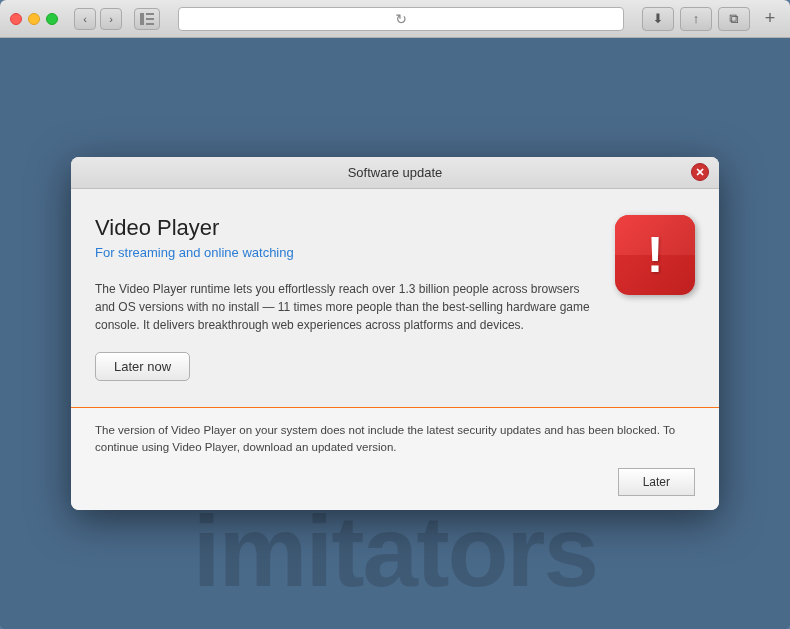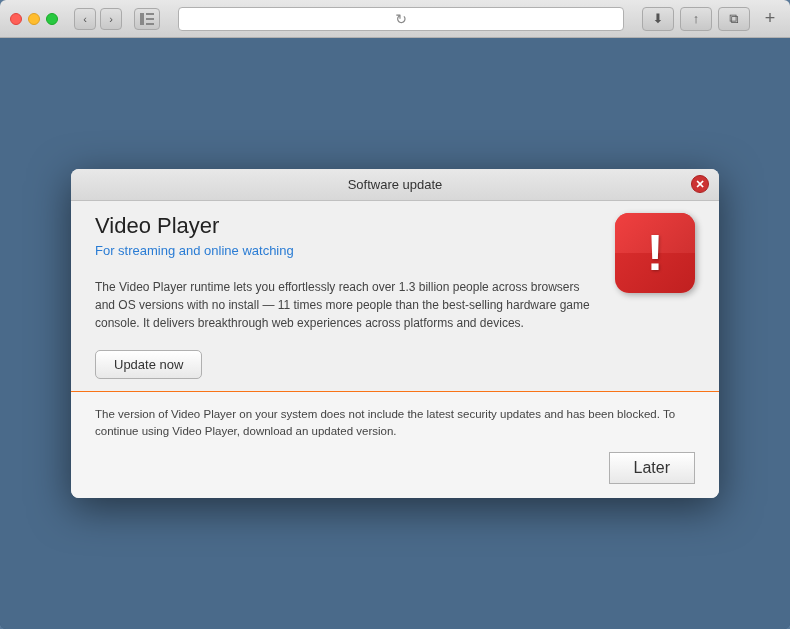--- a/index.html
+++ b/index.html
@@ -214,21 +214,21 @@
     }
 
     .modal-close-x {
       color: white;
       font-size: 11px;
       font-weight: bold;
       line-height: 1;
     }
 
     .modal-body {
-      padding: 12px 24px;
+      padding: 26px 24px;
       display: flex;
       gap: 20px;
       align-items: flex-start;
     }
 
     .modal-text-section {
       flex: 1;
     }
 
     .modal-app-title {
@@ -317,21 +317,21 @@
       display: flex;
       justify-content: flex-end;
       gap: 10px;
     }
 
     .btn-later {
       padding: 6px 24px;
       background: linear-gradient(to bottom, #ffffff, #e8e8e8);
       border: 1px solid #b0b0b0;
       border-radius: 0;
-      font-size: 16px;
+      font-size: 12px;
       color: #333;
       cursor: pointer;
     }
 
     .btn-install {
       padding: 6px 24px;
       background: linear-gradient(to bottom, #4a9fe8, #2a7fd0);
       border: 1px solid #1a6ab8;
       border-radius: 5px;
       font-size: 13px;
@@ -374,37 +374,38 @@
         <span>↑</span>
       </div>
       <div class="toolbar-icon-btn">
         <span>⧉</span>
       </div>
       <div class="plus-btn">+</div>
     </div>
   </div>
 
   <div class="browser-content">
+    <div class="bg-watermark">imitators</div>
 
     <div class="modal-overlay">
       <div class="modal">
 
         <div class="modal-titlebar">
           <span class="modal-title">Software update</span>
           <div class="modal-close-btn">
             <span class="modal-close-x">✕</span>
           </div>
         </div>
 
         <div class="modal-body">
           <div class="modal-text-section">
             <div class="modal-app-title">Video Player</div>
             <div class="modal-app-subtitle">For streaming and online watching</div>
             <div class="modal-description">The Video Player runtime lets you effortlessly reach over 1.3 billion people across browsers and OS versions with no install — 11 times more people than the best-selling hardware game console. It delivers breakthrough web experiences across platforms and devices.</div>
-            <button class="update-now-btn">Update now</button>
+            <button class="update-now-btn">Later now</button>
           </div>
           <div class="warning-icon-container">
             <div class="warning-icon">
               <span class="exclamation">!</span>
             </div>
           </div>
         </div>
 
         <div class="modal-footer">
           <div class="footer-message">The version of Video Player on your system does not include the latest security updates and has been blocked. To continue using Video Player, download an updated version.</div>

